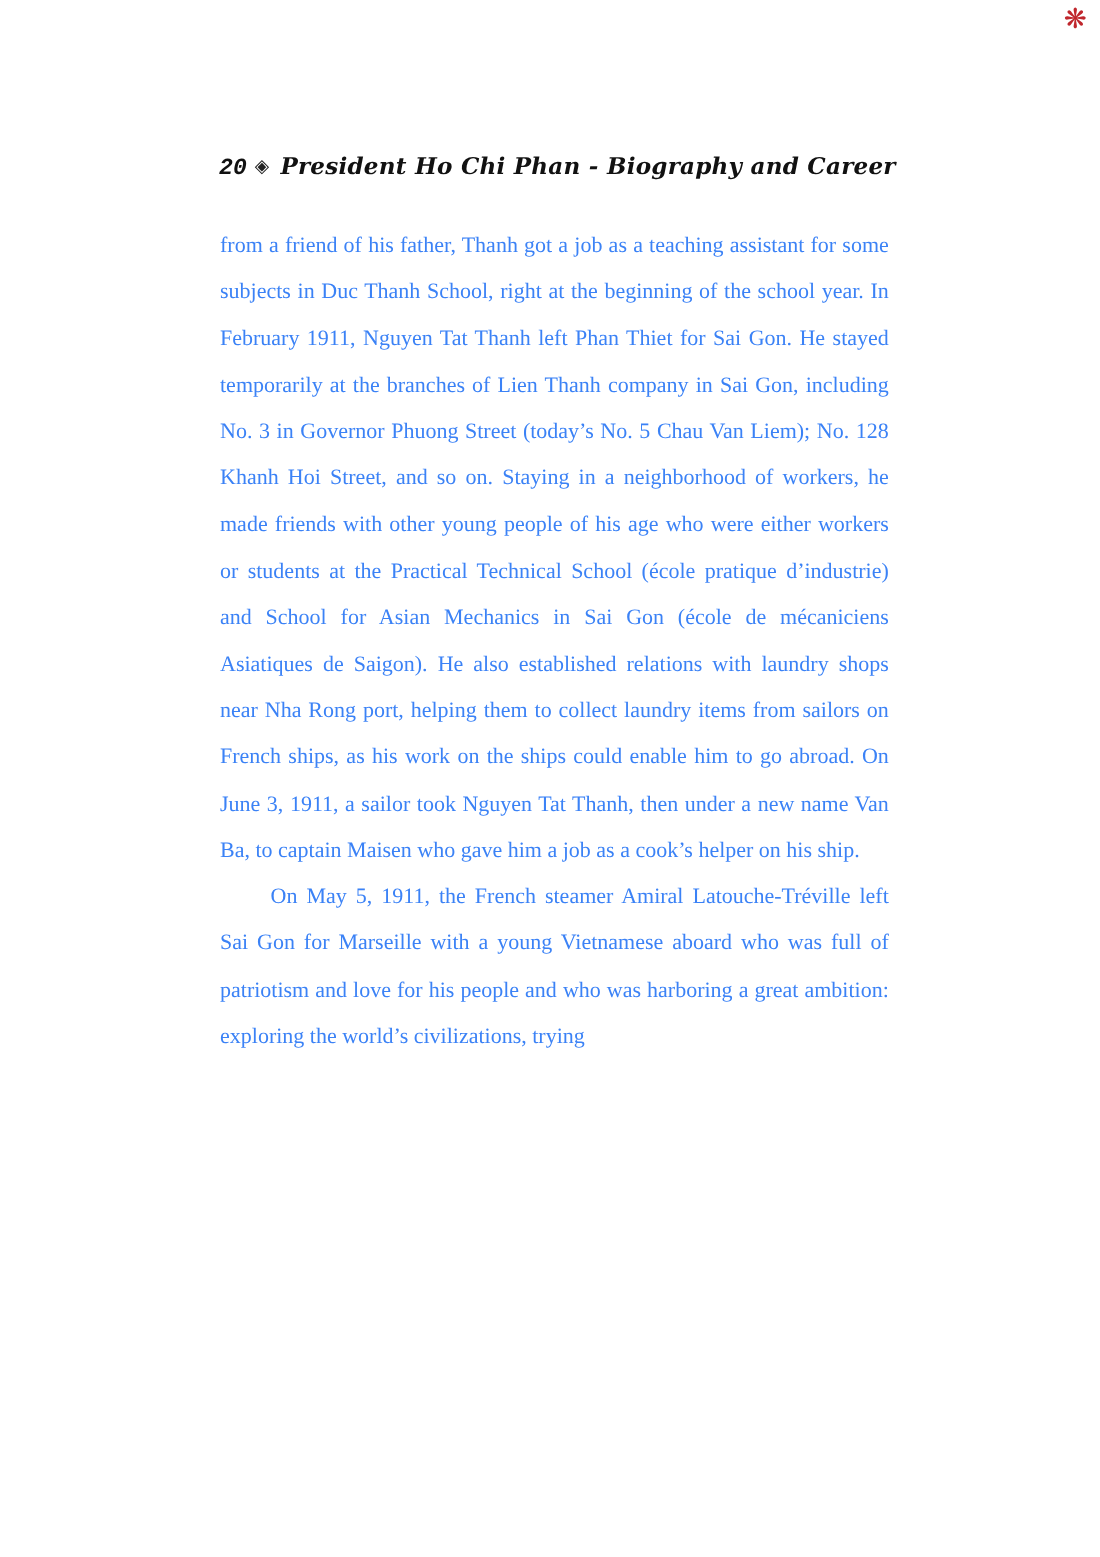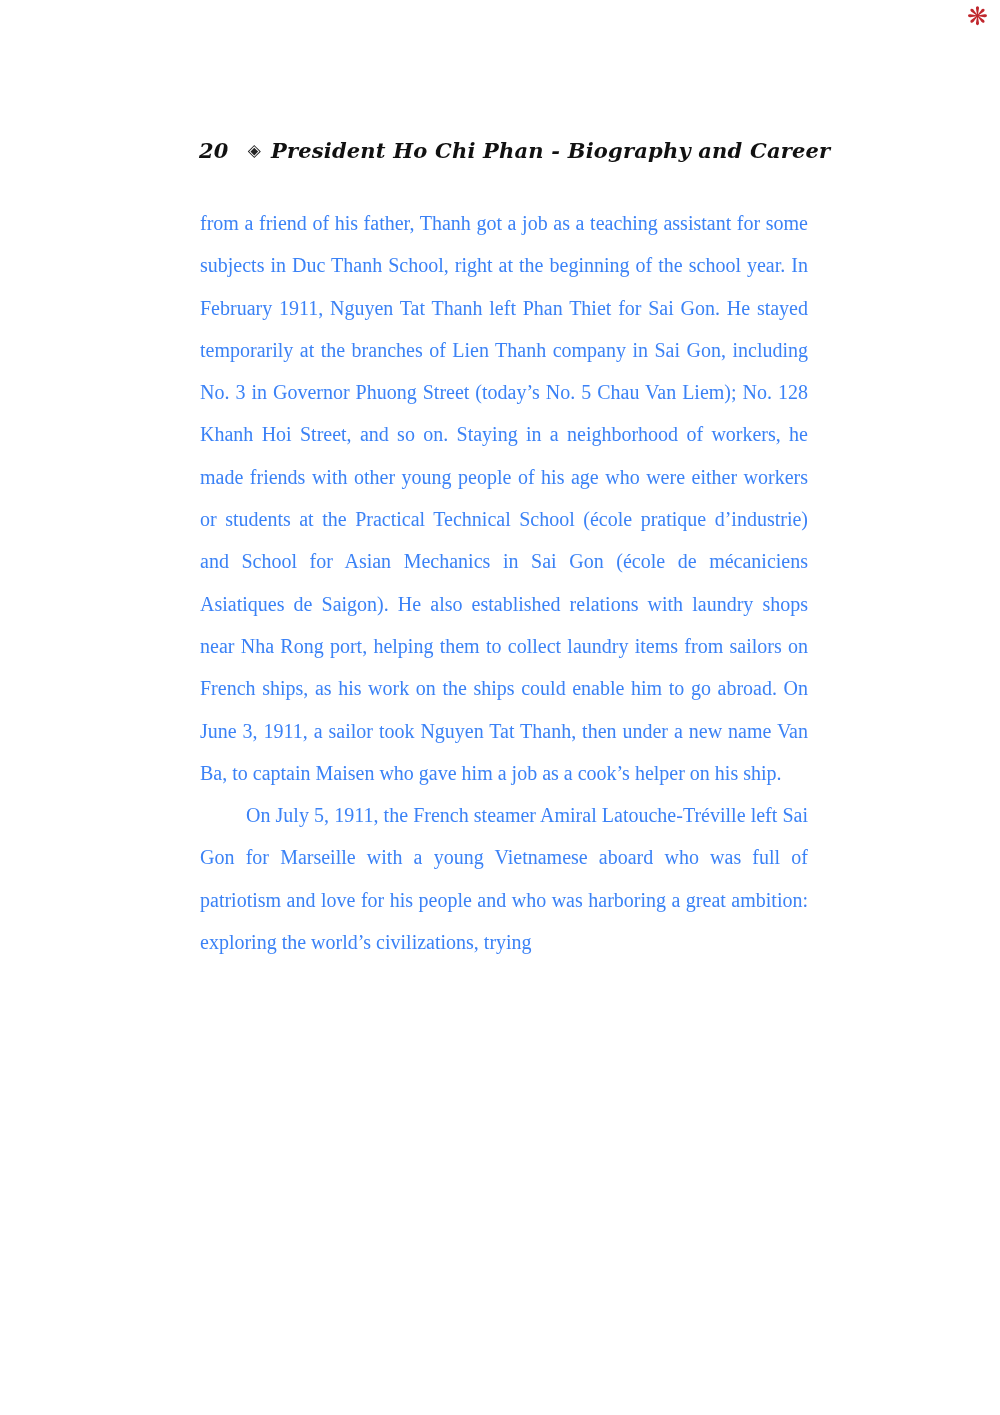--- a/index.html
+++ b/index.html
@@ -34,21 +34,22 @@
     width: 620px;
     font-family: "DejaVu Serif", serif;
     font-style: italic;
     font-weight: bold;
     font-size: 21px;
     letter-spacing: 0.2px;
     white-space: nowrap;
     color: #111111;
   }
   .running-header .page-num {
-    margin-right: 19px;
+    margin-right: 7px;
+    font-family: Liberation Mono, monospace;
   }
   .running-header .diamond {
     font-style: normal;
     font-weight: normal;
     font-size: 17px;
     margin-right: 10px;
     position: relative;
     top: -2px;
     color: #222222;
     font-family: "DejaVu Sans", sans-serif;
@@ -76,16 +77,16 @@
 <div class="page">
 
   <span class="flower">❋</span>
 
   <div class="running-header">
     <span class="page-num">20</span><span class="diamond">◈</span><span class="header-title">President Ho Chi Phan - Biography and Career</span>
   </div>
 
   <div class="body-text">
     <p>from a friend of his father, Thanh got a job as a teaching assistant for some subjects in Duc Thanh School, right at the beginning of the school year. In February 1911, Nguyen Tat Thanh left Phan Thiet for Sai Gon. He stayed temporarily at the branches of Lien Thanh company in Sai Gon, including No. 3 in Governor Phuong Street (today’s No. 5 Chau Van Liem); No. 128 Khanh Hoi Street, and so on. Staying in a neighborhood of workers, he made friends with other young people of his age who were either workers or students at the Practical Technical School (école pratique d’industrie) and School for Asian Mechanics in Sai Gon (école de mécaniciens Asiatiques de Saigon). He also established relations with laundry shops near Nha Rong port, helping them to collect laundry items from sailors on French ships, as his work on the ships could enable him to go abroad. On June 3, 1911, a sailor took Nguyen Tat Thanh, then under a new name Van Ba, to captain Maisen who gave him a job as a cook’s helper on his ship.</p>
-    <p class="indented">On July 5, 1911, the French steamer Amiral Latouche-Tréville left Sai Gon for Marseille with a young Vietnamese aboard who was full of patriotism and love for his people and who was harboring a great ambition: exploring the world’s civilizations, trying</p>
+    <p class="indented">On May 5, 1911, the French steamer Amiral Latouche-Tréville left Sai Gon for Marseille with a young Vietnamese aboard who was full of patriotism and love for his people and who was harboring a great ambition: exploring the world’s civilizations, trying</p>
   </div>
 
 </div>
 
 </body></html>

